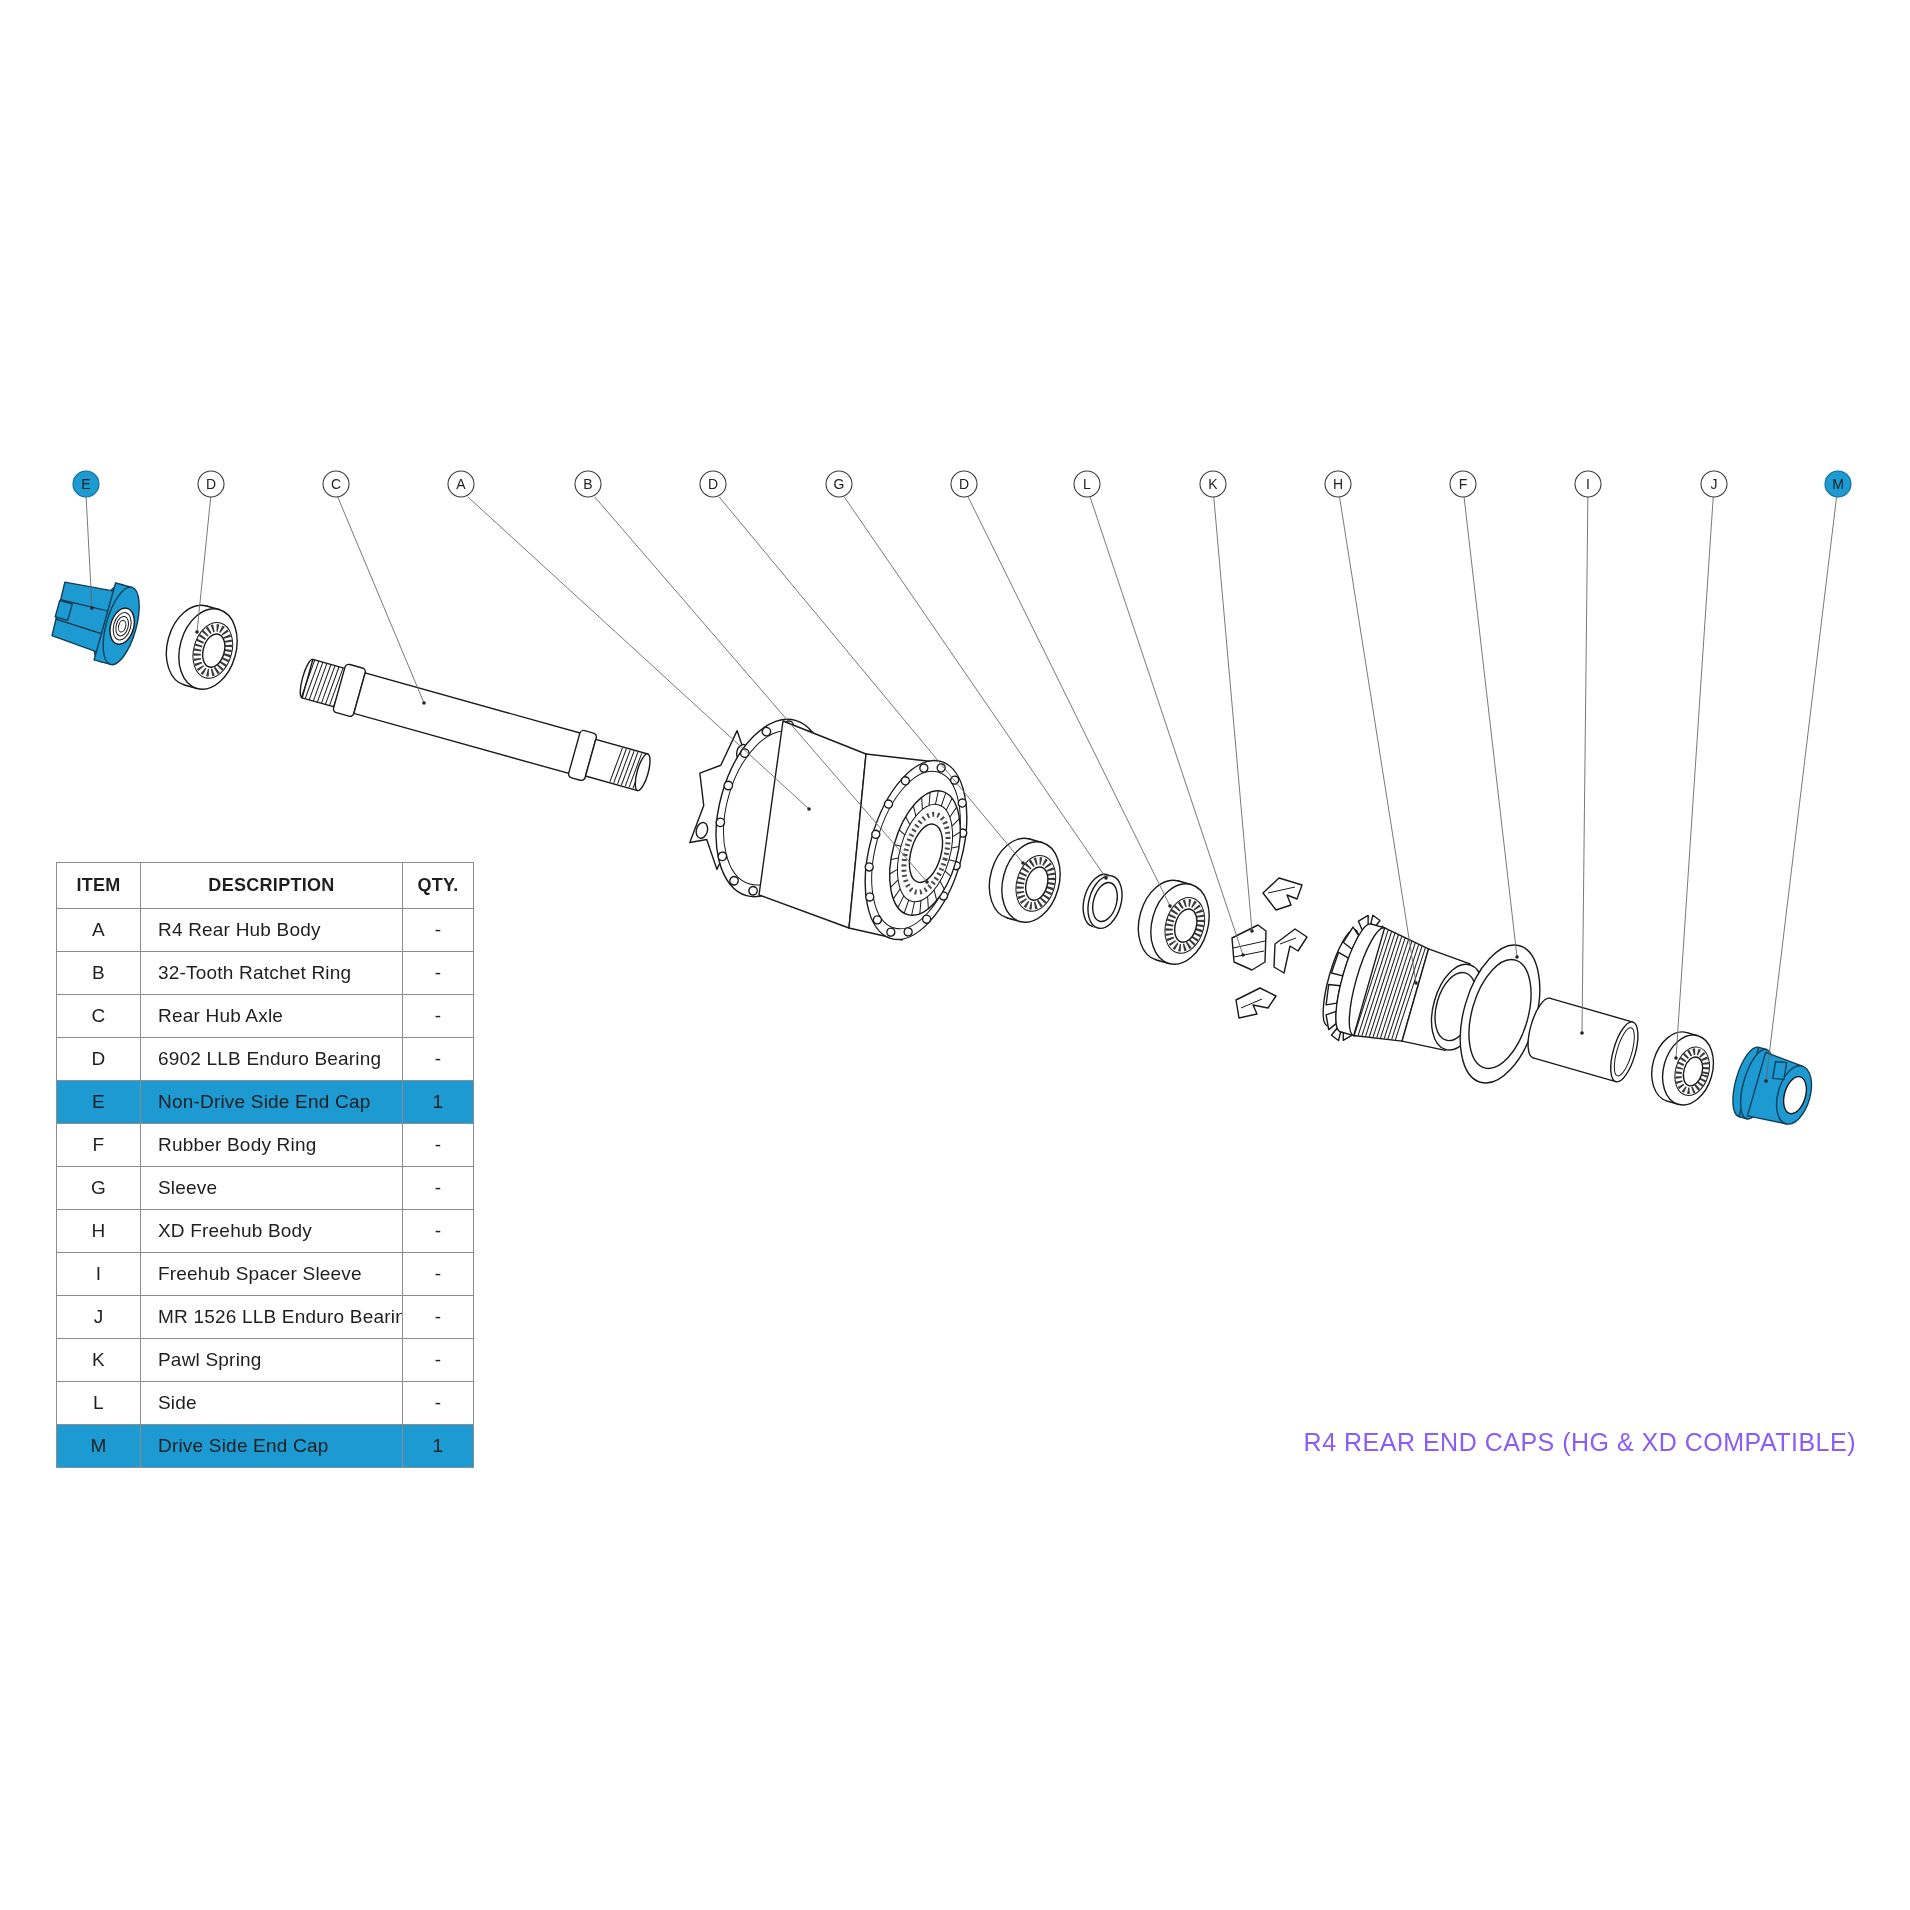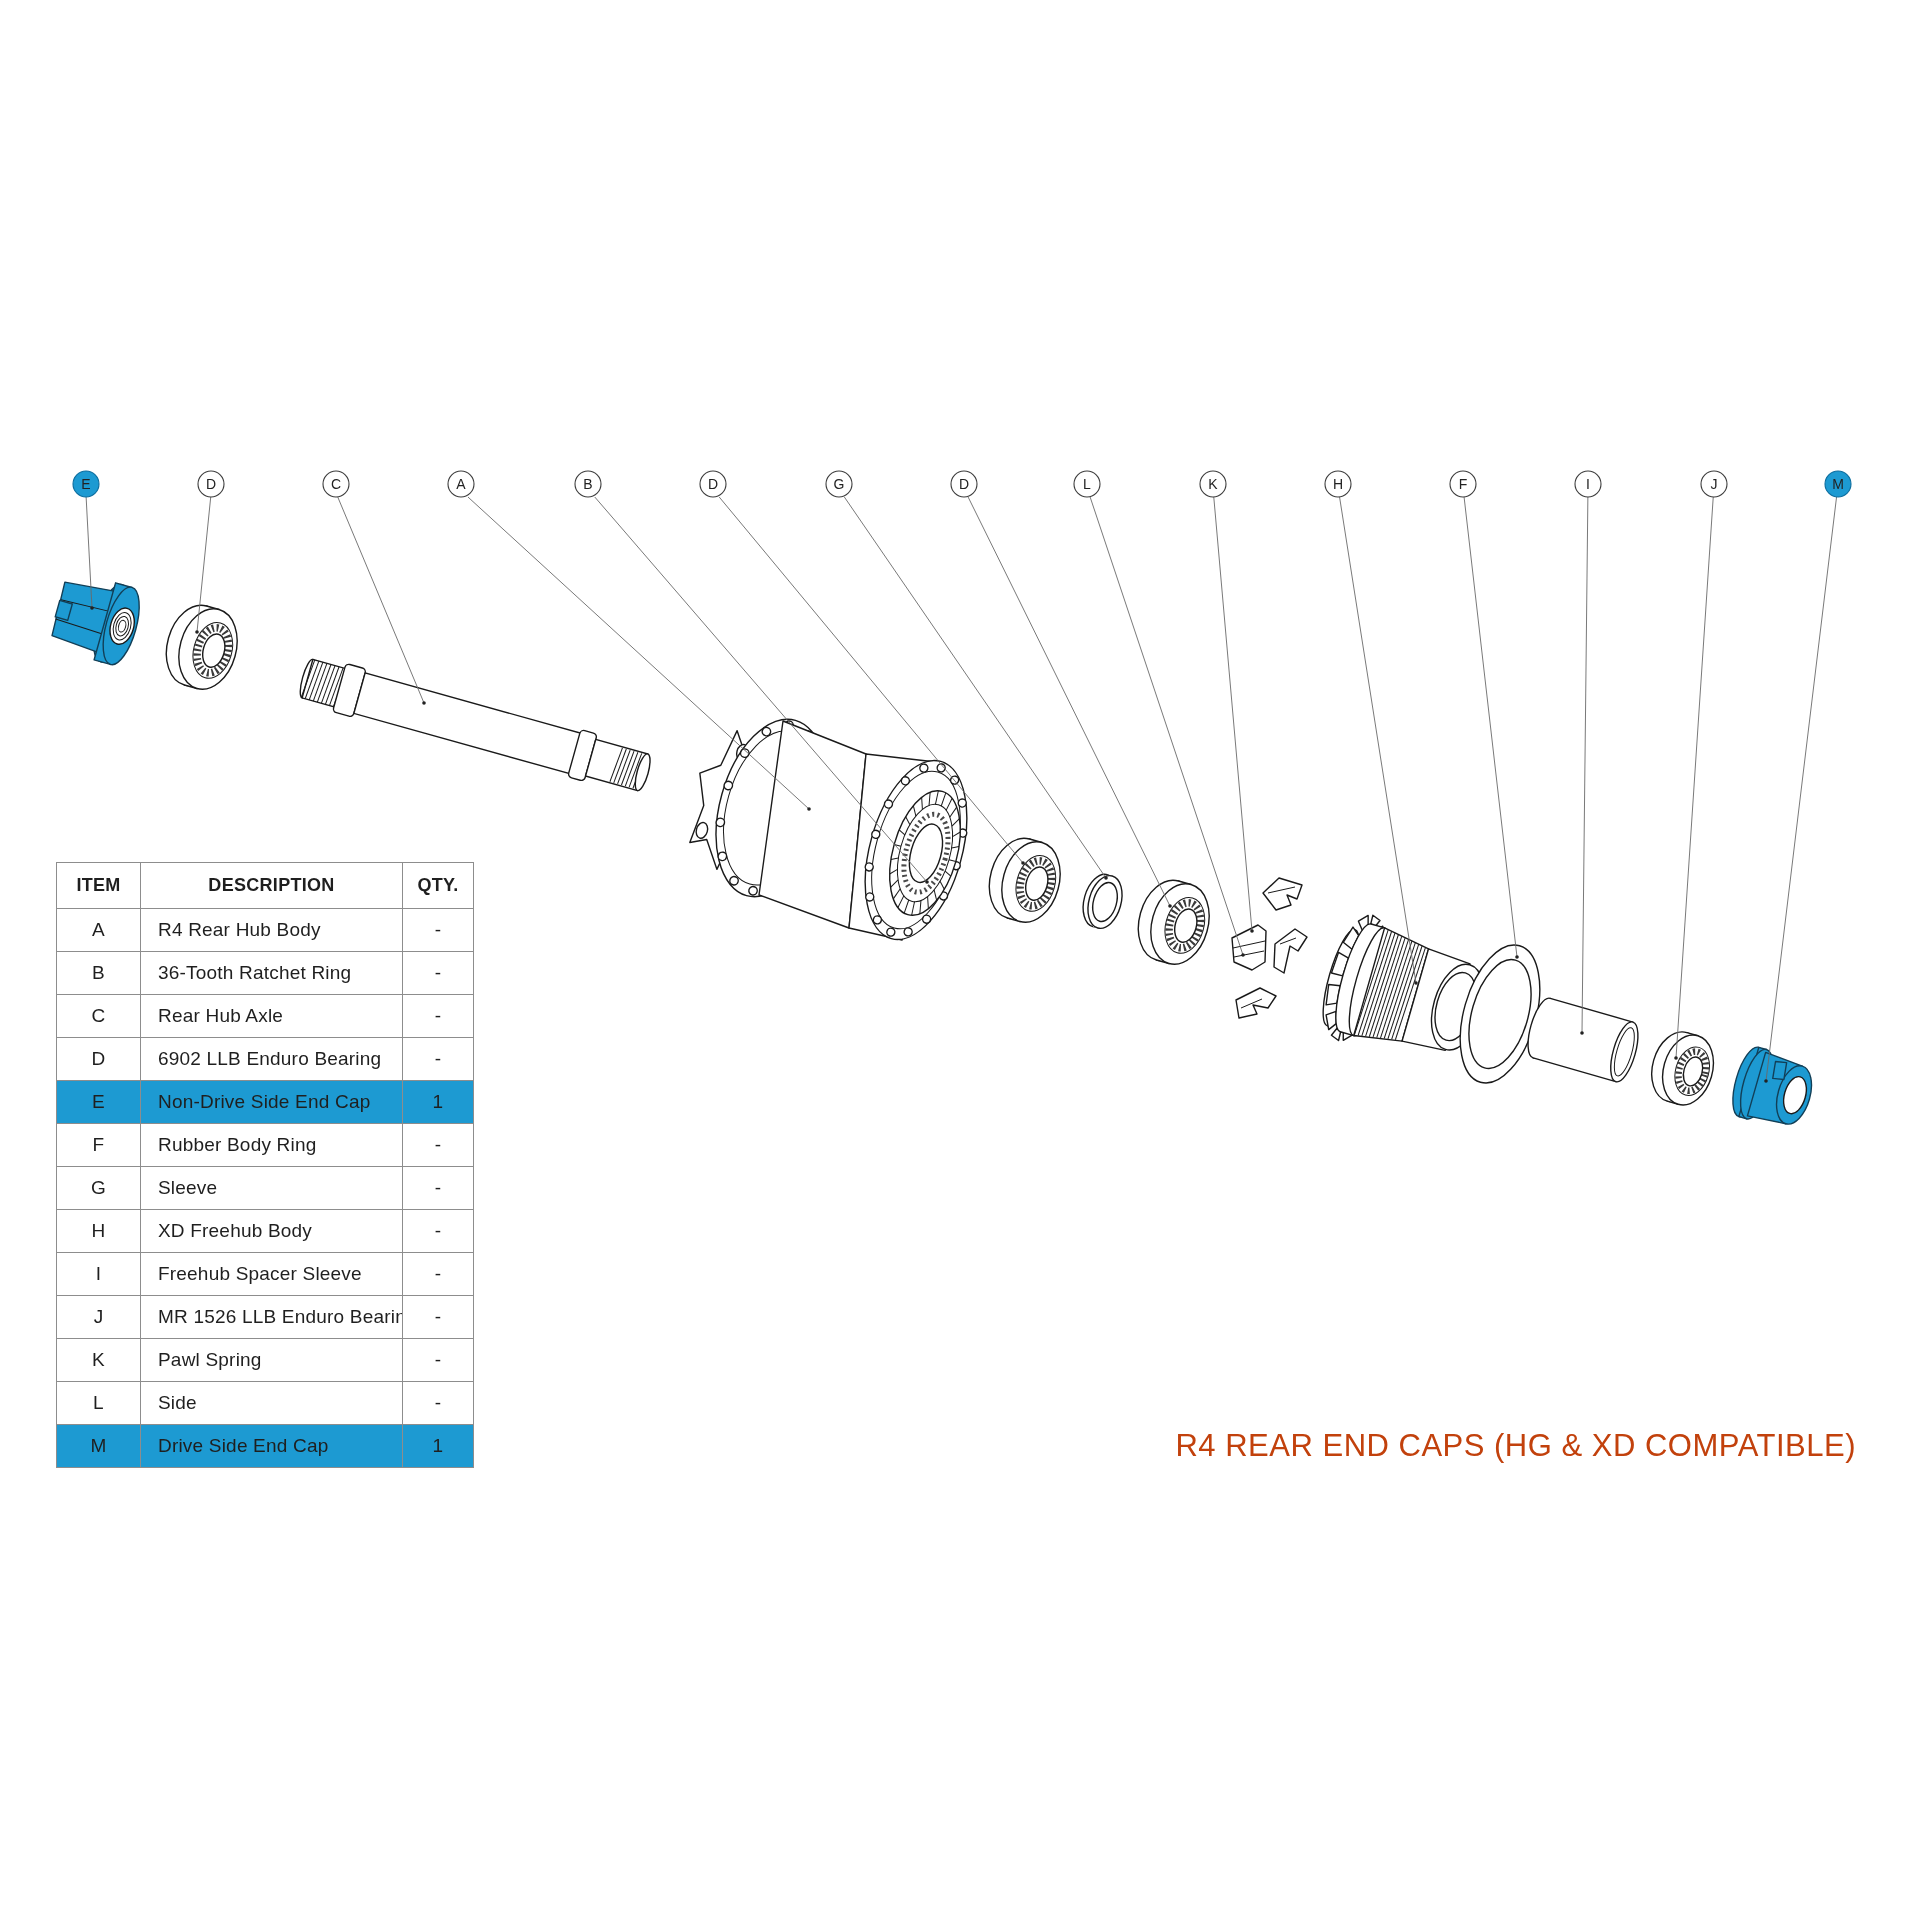--- a/index.html
+++ b/index.html
@@ -28,21 +28,21 @@
     border:1px solid #8d8d8d;overflow:hidden;white-space:nowrap;
   }
   #parts-table th{height:43px;font-size:18px;font-weight:bold;text-align:center;letter-spacing:0.3px;}
   #parts-table td{height:40px;font-size:19px;letter-spacing:0.2px;}
   td.c-item,td.c-qty{text-align:center;}
   td.c-desc{text-align:left;padding-left:17px;}
   tr.hl td{background:var(--hl);}
   
   #drawing-title{
     position:absolute;right:54px;top:1428px;
-    font-size:31px;letter-spacing:0.5px;color:#c2410c;white-space:nowrap;
+    font-size:25px;letter-spacing:0.5px;color:#8b5cf6;white-space:nowrap;
   }
 </style>
 </head>
 <body>
 
 <svg id="diagram" width="1910" height="1910" viewBox="0 0 1910 1910" xmlns="http://www.w3.org/2000/svg">
 
   <g transform="translate(100,620) rotate(15.6)">
     <ellipse class="bl" cx="12" cy="0" rx="15" ry="40"></ellipse>
     <polygon class="bl" points="-44,-27 10,-32 12,32 -42,28"></polygon>
@@ -414,21 +414,21 @@
       </tr>
     </thead>
   <tbody id="pt-body">
       <tr>
         <td class="c-item">A</td>
         <td class="c-desc">R4 Rear Hub Body</td>
         <td class="c-qty">-</td>
       </tr>
       <tr>
         <td class="c-item">B</td>
-        <td class="c-desc">36-Tooth Ratchet Ring</td>
+        <td class="c-desc">32-Tooth Ratchet Ring</td>
         <td class="c-qty">-</td>
       </tr>
       <tr>
         <td class="c-item">C</td>
         <td class="c-desc">Rear Hub Axle</td>
         <td class="c-qty">-</td>
       </tr>
       <tr>
         <td class="c-item">D</td>
         <td class="c-desc">6902 LLB Enduro Bearing</td>

